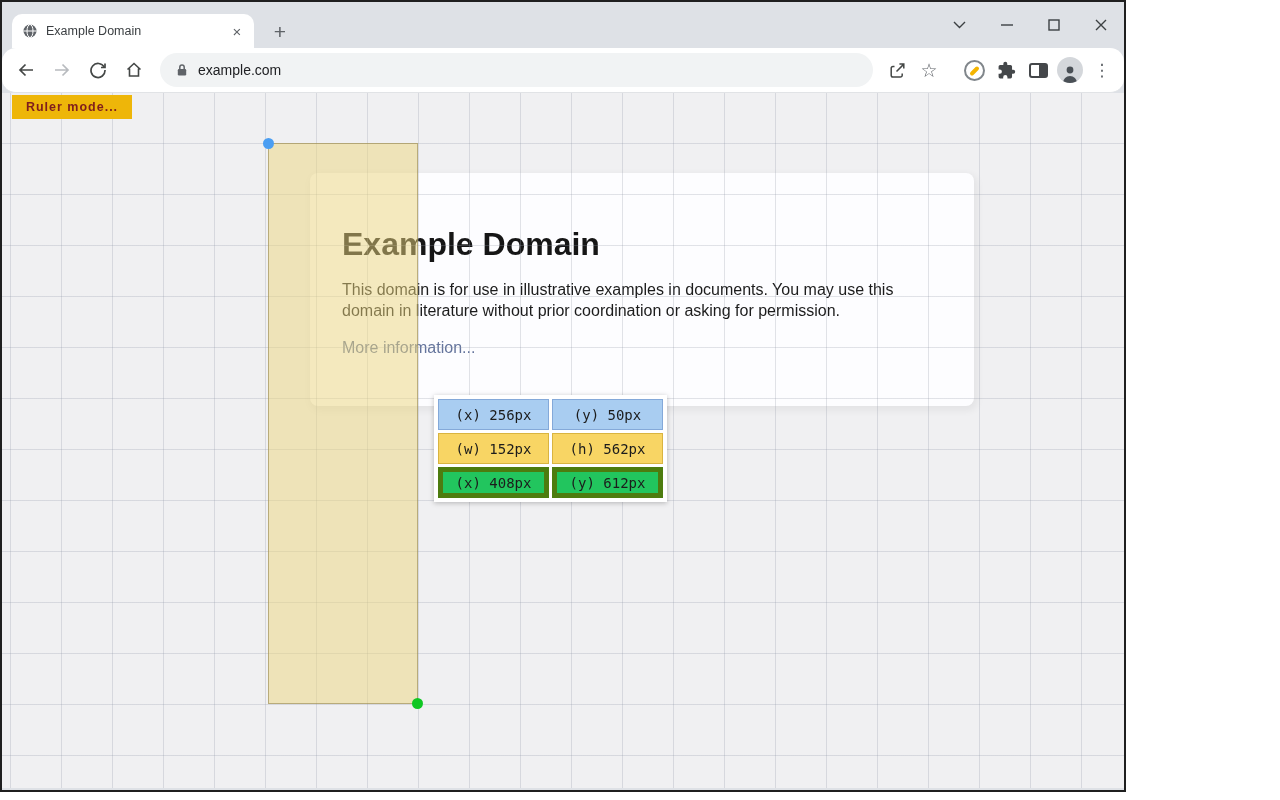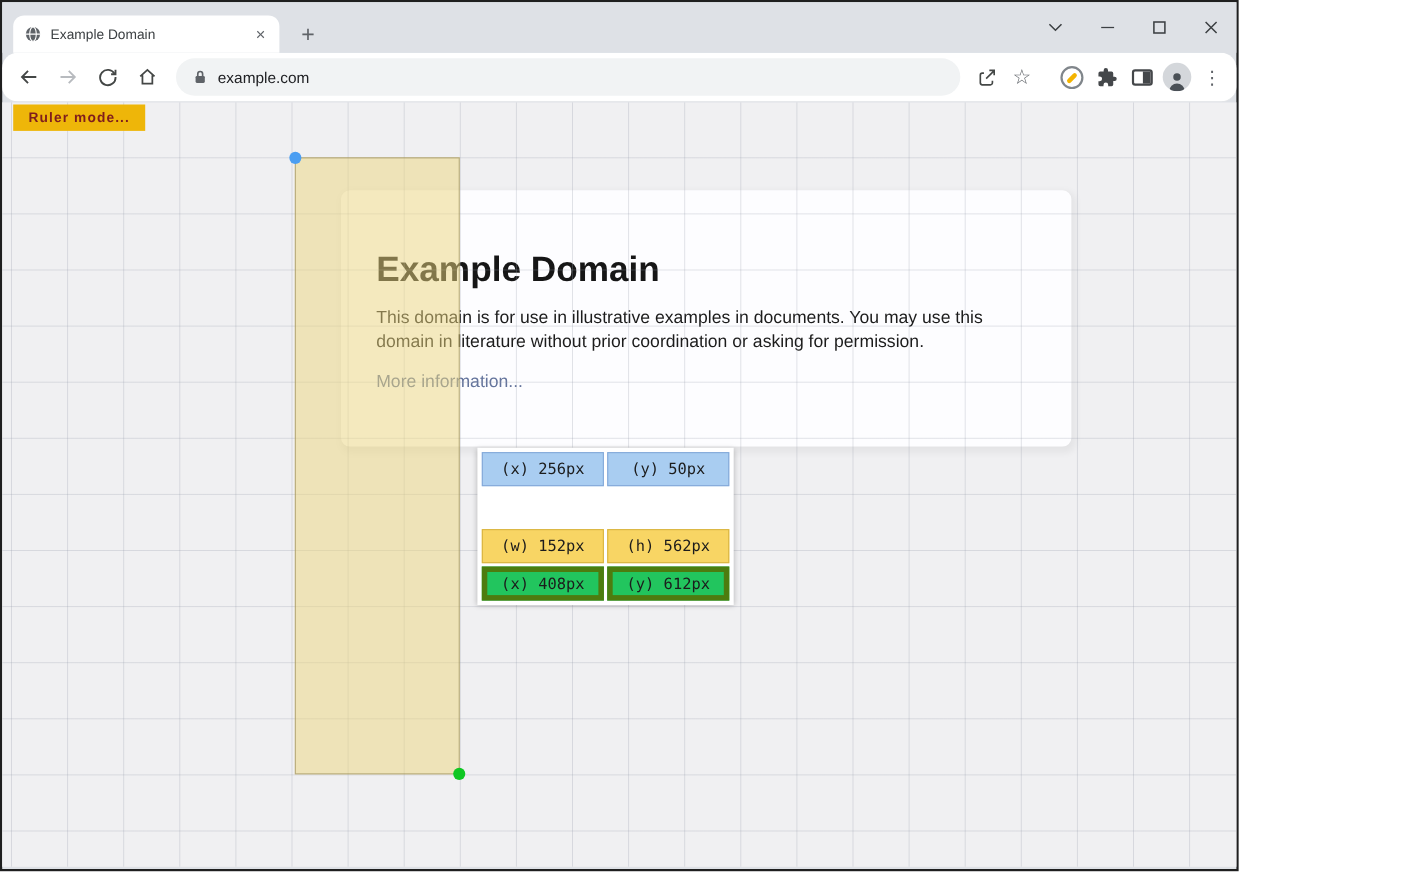--- a/index.html
+++ b/index.html
@@ -46,26 +46,26 @@
   .card h1 { font-size:32px; font-weight:bold; color:#161616; margin:21px 0 16px 0; }
   .card p { font-size:16px; line-height:1.32; color:#1c1c1c; margin:16px 0; }
   .card a { color:#64749c; text-decoration:none; font-size:16px; cursor:pointer; }
 
   .measure-rect { position:absolute; z-index:4; left:266px; top:50px; width:150px; height:561px;
                   background:rgba(236,214,125,0.5); border:1px solid rgba(148,133,80,0.6); }
   .handle { position:absolute; width:11px; height:11px; border-radius:50%; z-index:5; }
   .handle-start { left:-6px; top:-6px; background:#4b9ef2; }
   .handle-end { right:-6px; bottom:-6px; background:#0fc723; }
 
-  .measure-panel { position:absolute; z-index:6; left:432px; top:314px; background:#ffffff; padding:4px;
+  .measure-panel { position:absolute; z-index:6; left:432px; top:302px; background:#ffffff; padding:4px;
                    display:grid; grid-template-columns:111px 111px; gap:3px; box-shadow:0 1px 5px rgba(0,0,0,0.25); }
   .m-badge { height:31px; display:flex; align-items:center; justify-content:center;
              font-family:"DejaVu Sans Mono", monospace; font-size:14px; color:#1c1c1c; }
   .m-blue   { background:#a9cdf1; border:1px solid #84a9d9; }
-  .m-yellow { background:#f8d564; border:1px solid #d9b440;margin-top:36px; }
+  .m-yellow { background:#f8d564; border:1px solid #d9b440; }
   .m-green  { background:#22c55e; border:5px solid #4d7c0f; }
 
   .ruler-badge { position:absolute; z-index:6; left:10px; top:2px; width:120px; height:24px; background:#eeb609;
                  color:#7f1d1d; font-size:12.5px; font-weight:bold; letter-spacing:1px;
                  display:flex; align-items:center; justify-content:center; }
 </style>
 </head>
 <body>
 
 <div class="window">

